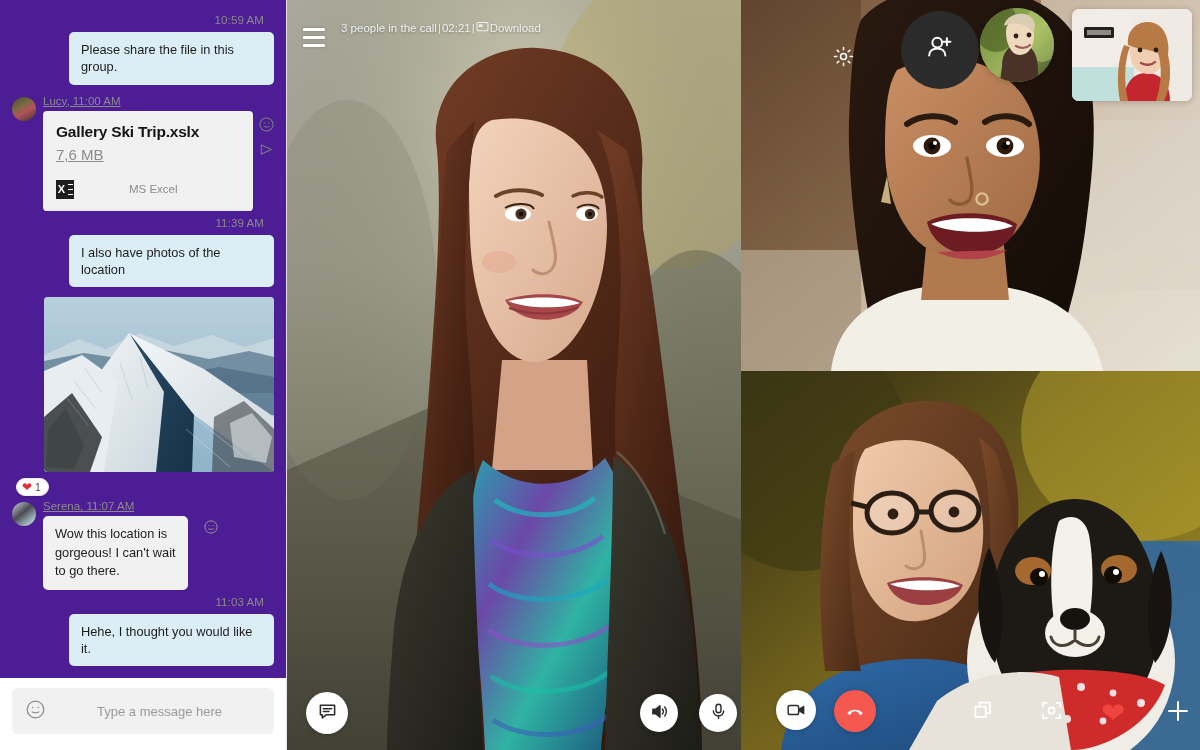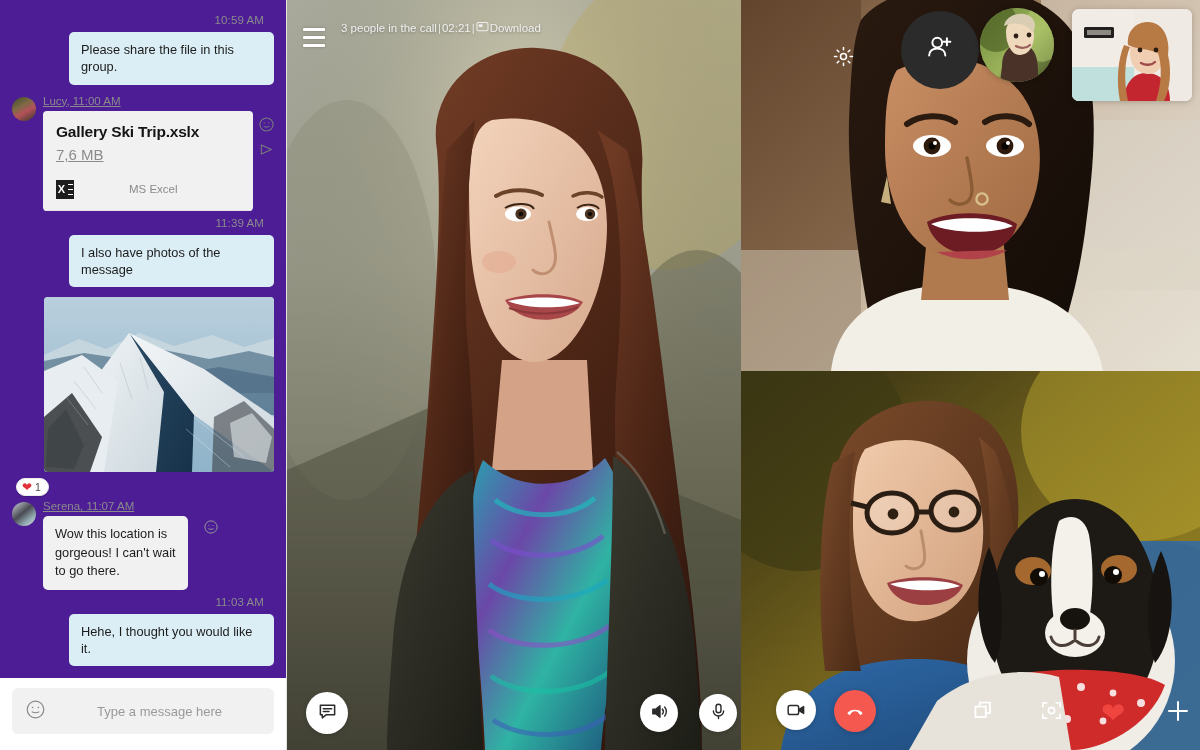--- a/index.html
+++ b/index.html
@@ -303,21 +303,21 @@
                   <path d="M2.5 3.2 L13.2 8 L2.5 12.8 Z"></path>
                 </svg>
               </span>
             </div>
           </div>
         </div>
       </div>
 
       <div class="ts">11:39 AM</div>
       <div class="bubble-out-wrap">
-        <div class="bubble-out">I also have photos of the message</div>
+        <div class="bubble-out">I also have photos of the location</div>
       </div>
 
       <div style="display:flex;justify-content:flex-end;">
         <div class="photo-card">
           <svg viewBox="0 0 230 175" preserveAspectRatio="xMidYMid slice">
             <defs>
               <linearGradient id="skyg" x1="0" y1="0" x2="0" y2="1">
                 <stop offset="0" stop-color="#b9cfdd"></stop>
                   <stop offset="1" stop-color="#8fb3c9"></stop>
               </linearGradient>

